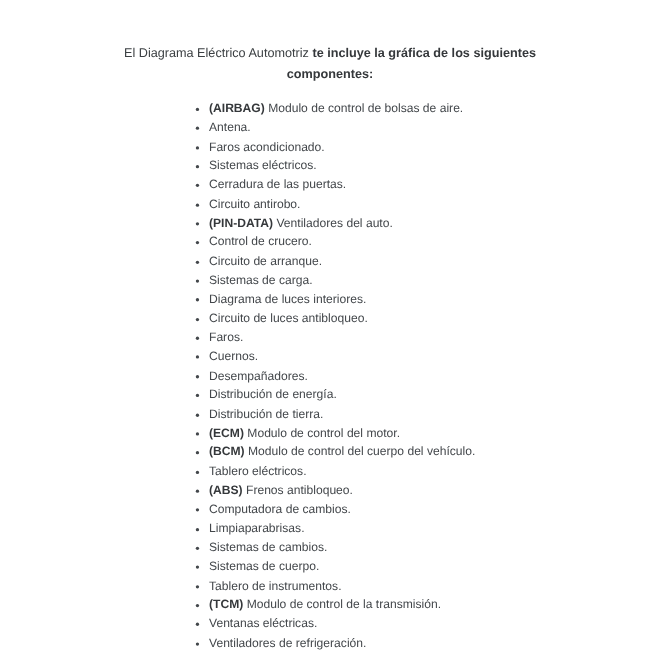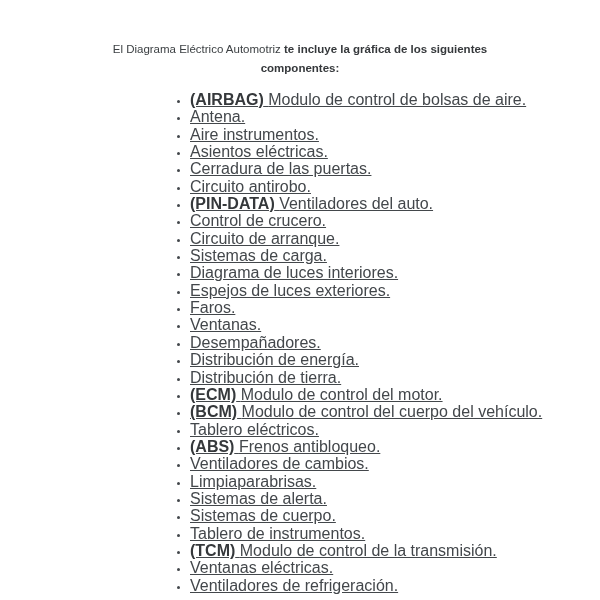--- a/index.html
+++ b/index.html
@@ -32,24 +32,23 @@
     font-weight: 700;
     color: #35383b;
   }
   ul.component-list {
     margin: 14px 0 0 0;
     padding: 0;
   }
   ul.component-list li {
     list-style: disc outside;
     margin-left: 190px;
-    font-size: 16px;
+    font-size: 11px;
     line-height: 17.35px;
     color: #43474b;
-    text-decoration: underline;
   }
   ul.component-list li::marker {
     color: #43474b;
     font-size: 10px;
   }
   .abbr {
     font-weight: 700;
     color: #35383b;
   }
 </style>
@@ -58,42 +57,42 @@
 
 <div class="doc">
 
   <p class="title"><span>El Diagrama Eléctrico Automotriz</span>
     <span class="bold">te incluye la gráfica de los siguientes</span><br>
     <span class="bold">componentes:</span></p>
 
   <ul class="component-list">
     <li><span class="abbr">(AIRBAG)</span> <span>Modulo de control de bolsas de aire.</span></li>
     <li><span class="abbr"></span> <span>Antena.</span></li>
-    <li><span class="abbr"></span> <span>Aire instrumentos.</span></li>
-    <li><span class="abbr"></span> <span>Asientos eléctricas.</span></li>
+    <li><span class="abbr"></span> <span>Faros acondicionado.</span></li>
+    <li><span class="abbr"></span> <span>Sistemas eléctricos.</span></li>
     <li><span class="abbr"></span> <span>Cerradura de las puertas.</span></li>
     <li><span class="abbr"></span> <span>Circuito antirobo.</span></li>
     <li><span class="abbr">(PIN-DATA)</span> <span>Ventiladores del auto.</span></li>
     <li><span class="abbr"></span> <span>Control de crucero.</span></li>
     <li><span class="abbr"></span> <span>Circuito de arranque.</span></li>
     <li><span class="abbr"></span> <span>Sistemas de carga.</span></li>
     <li><span class="abbr"></span> <span>Diagrama de luces interiores.</span></li>
-    <li><span class="abbr"></span> <span>Espejos de luces exteriores.</span></li>
+    <li><span class="abbr"></span> <span>Circuito de luces antibloqueo.</span></li>
     <li><span class="abbr"></span> <span>Faros.</span></li>
-    <li><span class="abbr"></span> <span>Ventanas.</span></li>
+    <li><span class="abbr"></span> <span>Cuernos.</span></li>
     <li><span class="abbr"></span> <span>Desempañadores.</span></li>
     <li><span class="abbr"></span> <span>Distribución de energía.</span></li>
     <li><span class="abbr"></span> <span>Distribución de tierra.</span></li>
     <li><span class="abbr">(ECM)</span> <span>Modulo de control del motor.</span></li>
     <li><span class="abbr">(BCM)</span> <span>Modulo de control del cuerpo del vehículo.</span></li>
     <li><span class="abbr"></span> <span>Tablero eléctricos.</span></li>
     <li><span class="abbr">(ABS)</span> <span>Frenos antibloqueo.</span></li>
-    <li><span class="abbr"></span> <span>Ventiladores de cambios.</span></li>
+    <li><span class="abbr"></span> <span>Computadora de cambios.</span></li>
     <li><span class="abbr"></span> <span>Limpiaparabrisas.</span></li>
-    <li><span class="abbr"></span> <span>Sistemas de alerta.</span></li>
+    <li><span class="abbr"></span> <span>Sistemas de cambios.</span></li>
     <li><span class="abbr"></span> <span>Sistemas de cuerpo.</span></li>
     <li><span class="abbr"></span> <span>Tablero de instrumentos.</span></li>
     <li><span class="abbr">(TCM)</span> <span>Modulo de control de la transmisión.</span></li>
     <li><span class="abbr"></span> <span>Ventanas eléctricas.</span></li>
     <li><span class="abbr"></span> <span>Ventiladores de refrigeración.</span></li>
   </ul>
 
 </div>
 
 </body></html>

